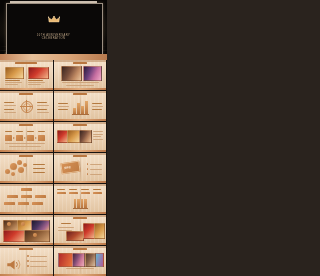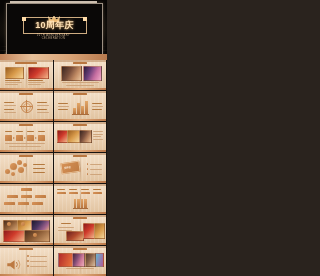--- a/index.html
+++ b/index.html
@@ -98,23 +98,20 @@
 
     <div class="crown">
       <svg viewBox="0 0 24 14" width="12" height="7">
         <path d="M2 12 L1 3 L7 7 L12 1 L17 7 L23 3 L22 12 Z" fill="#e9b974" stroke="#ffe0ad" stroke-width="0.8"></path>
         <circle cx="1" cy="2.4" r="1.3" fill="#ffe0ad"></circle>
         <circle cx="12" cy="0.8" r="1.3" fill="#ffe0ad"></circle>
         <circle cx="23" cy="2.4" r="1.3" fill="#ffe0ad"></circle>
       </svg>
     </div>
 
-    <div class="title-box">
-      <span class="title-cn">10周年庆</span>
-    </div>
     <div class="title-sub">10TH ANNIVERSARY CELEBRATION</div>
     <div class="hero-strip"></div>
   </div>
 
   <div class="grid">
 
     <div class="slide">
       <div class="paper"></div>
         <div class="stop"></div>
         <div class="fold"></div>

